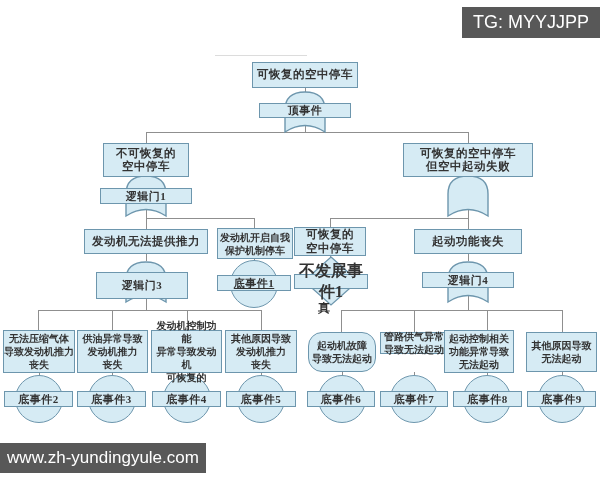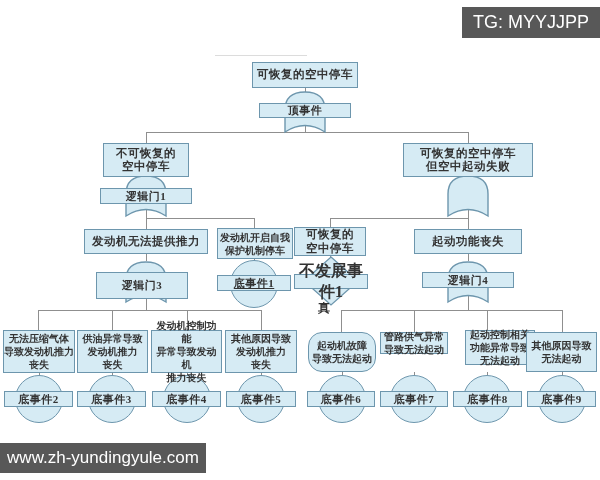--- a/index.html
+++ b/index.html
@@ -133,29 +133,29 @@
   <div class="box" style="left:414px;top:229px;width:108px;height:25px;">起动功能丧失</div>
 
   <div class="box small" style="left:3px;top:330px;width:72px;height:43px;">无法压缩气体
 导致发动机推力
 丧失</div>
   <div class="box small" style="left:77px;top:330px;width:71px;height:43px;">供油异常导致
 发动机推力
 丧失</div>
   <div class="box small" style="left:151px;top:330px;width:71px;height:43px;">发动机控制功能
 异常导致发动机
-推力丧失</div>
+可恢复的</div>
   <div class="box small" style="left:225px;top:330px;width:72px;height:43px;">其他原因导致
 发动机推力
 丧失</div>
   <div class="box small" style="left:308px;top:332px;width:68px;height:40px;border-radius:14px;">起动机故障
 导致无法起动</div>
   <div class="box small" style="left:380px;top:332px;width:68px;height:22px;">管路供气异常
 导致无法起动</div>
-  <div class="box small" style="left:444px;top:330px;width:70px;height:35px;margin-left:21px;">起动控制相关
+  <div class="box small" style="left:444px;top:330px;width:70px;height:43px;">起动控制相关
 功能异常导致
 无法起动</div>
   <div class="box small" style="left:526px;top:332px;width:71px;height:40px;">其他原因导致
 无法起动</div>
 
   <div class="tag" style="left:259px;top:103px;width:92px;height:15px;">顶事件</div>
   <div class="tag" style="left:100px;top:188px;width:92px;height:16px;">逻辑门1</div>
   <div class="tag" style="left:96px;top:272px;width:92px;height:27px;">逻辑门3</div>
   <div class="tag" style="left:422px;top:272px;width:92px;height:16px;">逻辑门4</div>
   <div class="tag" style="left:217px;top:275px;width:74px;height:16px;text-decoration:underline;">底事件1</div>

